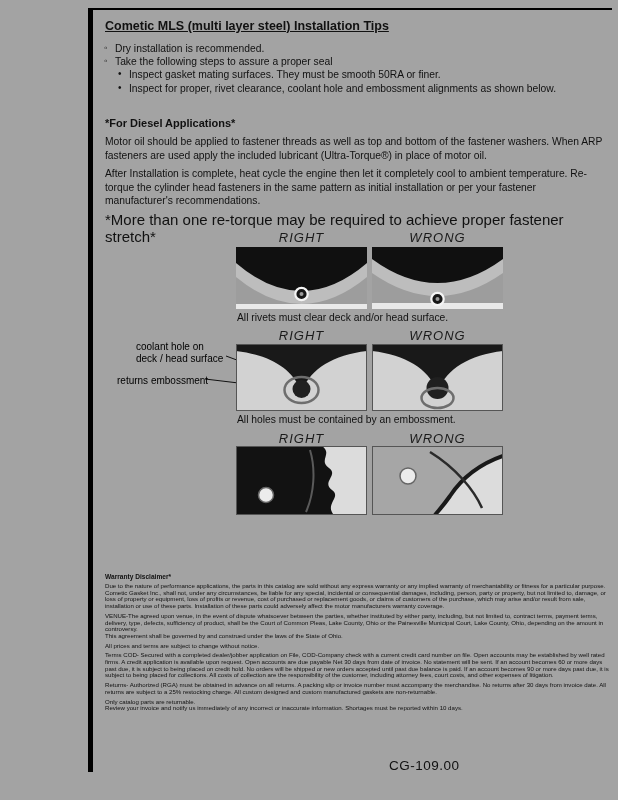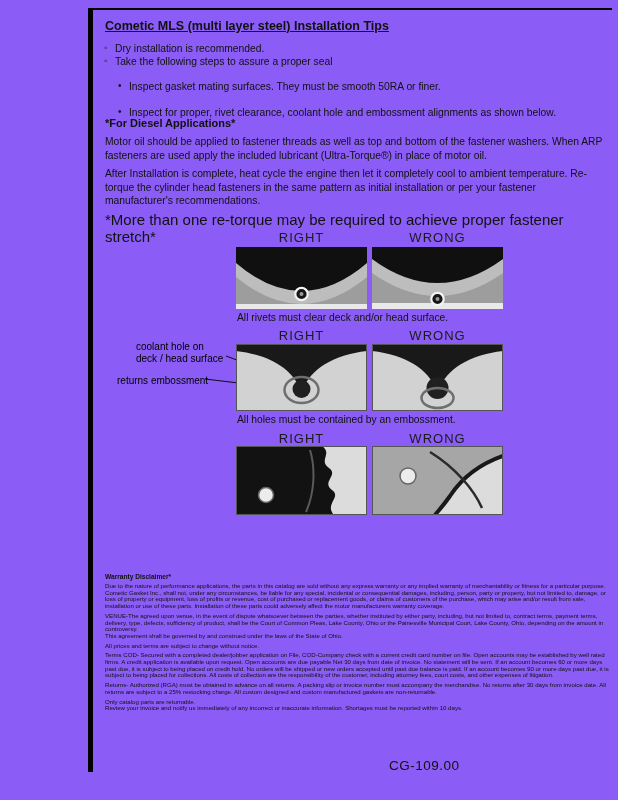--- a/index.html
+++ b/index.html
@@ -1,31 +1,31 @@
 <!DOCTYPE html>
 <html><head>
 <meta charset="utf-8">
 <style>
   html,body{margin:0;padding:0;background:#fff;}
-  .page{position:relative;width:618px;height:800px;background:#8b5cf6;overflow:hidden;
+  .page{position:relative;width:618px;height:800px;background:#a3a3a3;overflow:hidden;
         font-family:"Liberation Sans",sans-serif;color:#111;}
   .abs{position:absolute;}
   .frame{left:88px;top:8px;width:519px;height:762px;border-left:5px solid #000;border-top:2px solid #000;}
   .title{left:105px;top:19px;font-size:12.5px;font-weight:bold;text-decoration:underline;white-space:nowrap;}
   .bullets{left:104px;top:42px;width:505px;font-size:10.3px;line-height:13.2px;}
   .b{position:relative;padding-left:11px;}
   .b::before{content:"\25E6";position:absolute;left:0;top:-1px;font-size:10px;}
-  .b.sb{margin-left:14px;margin-top:12px;}
+  .b.sb{margin-left:14px;}
   .b.sb::before{content:"\2022";}
   .diesel-h{left:105px;top:117px;font-size:11px;font-weight:bold;}
   .para{font-size:10.3px;line-height:13.5px;}
   .p1{left:105px;top:135px;width:502px;}
   .p2{left:105px;top:167px;width:487px;}
   .note{left:105px;top:211px;font-size:15px;}
-  .dlabel{font-size:13px;letter-spacing:1px;color:#1a1a1a;text-align:center;width:131px;}
+  .dlabel{font-size:13px;letter-spacing:1px;color:#1a1a1a;text-align:center;width:131px;font-style:italic;}
   .panel{width:131px;height:62px;display:block;}
   .caption{font-size:10.3px;line-height:12.5px;}
   .ann{font-size:10px;line-height:11.5px;color:#000;}
   .warranty{left:105px;top:573px;width:505px;}
   .wh{font-size:6.6px;font-weight:bold;margin-bottom:3px;}
   .wp{font-size:6.1px;line-height:6.7px;margin-bottom:3px;white-space:pre-line;}
   .footer{left:389px;top:758px;font-size:13.5px;letter-spacing:0.5px;}
 </style>
 </head>
 <body>

